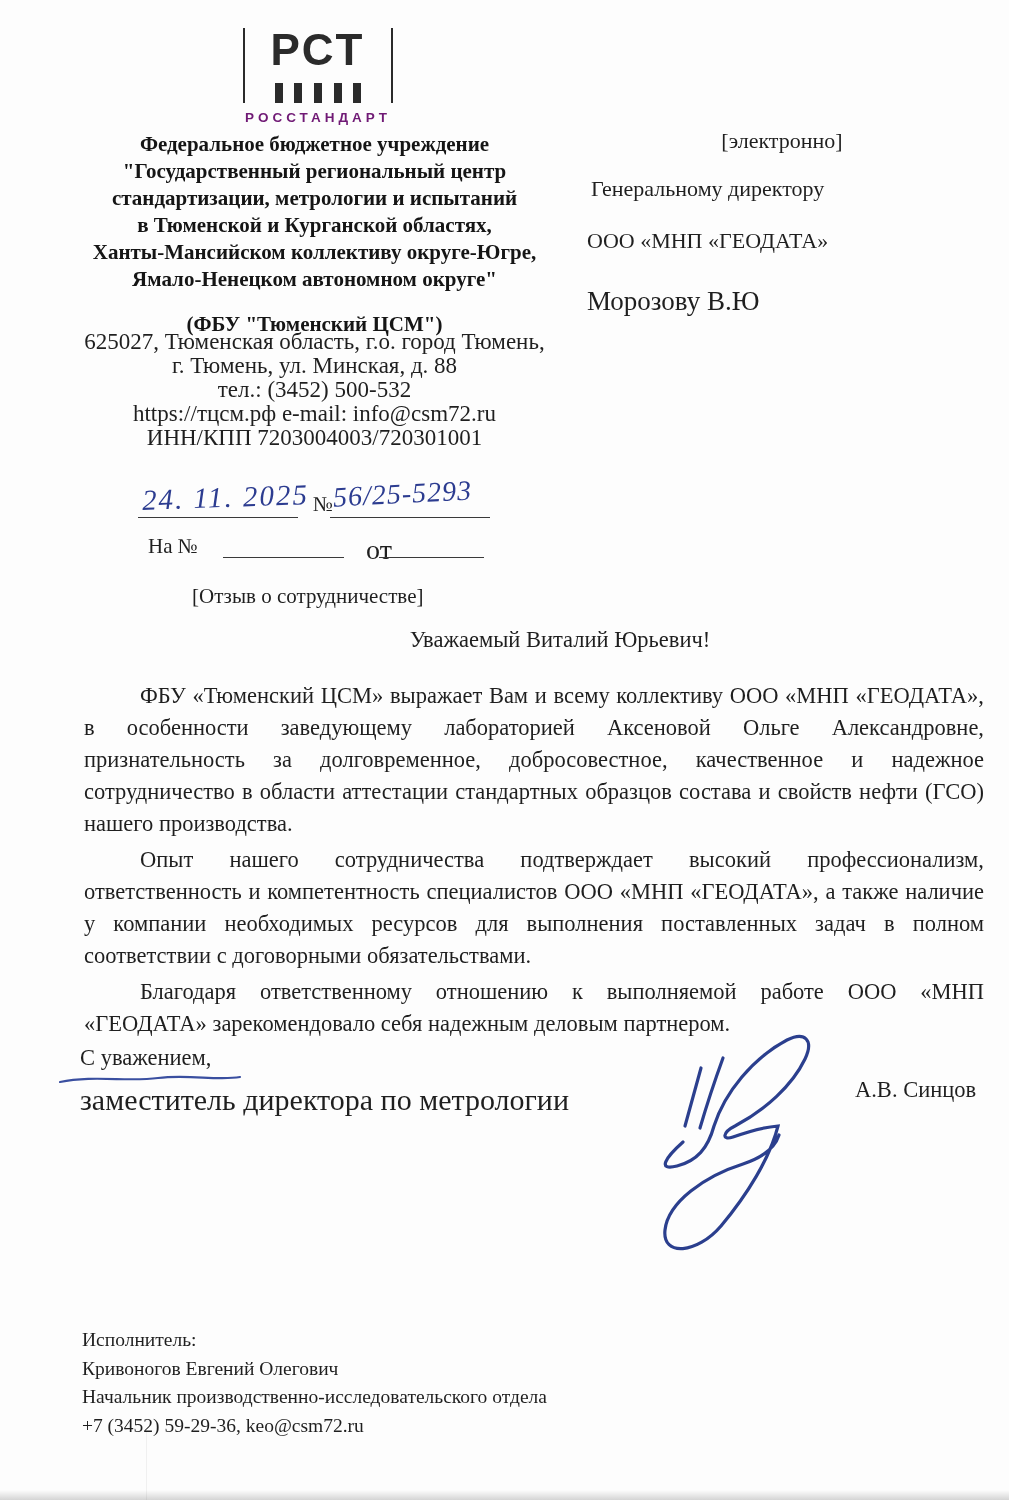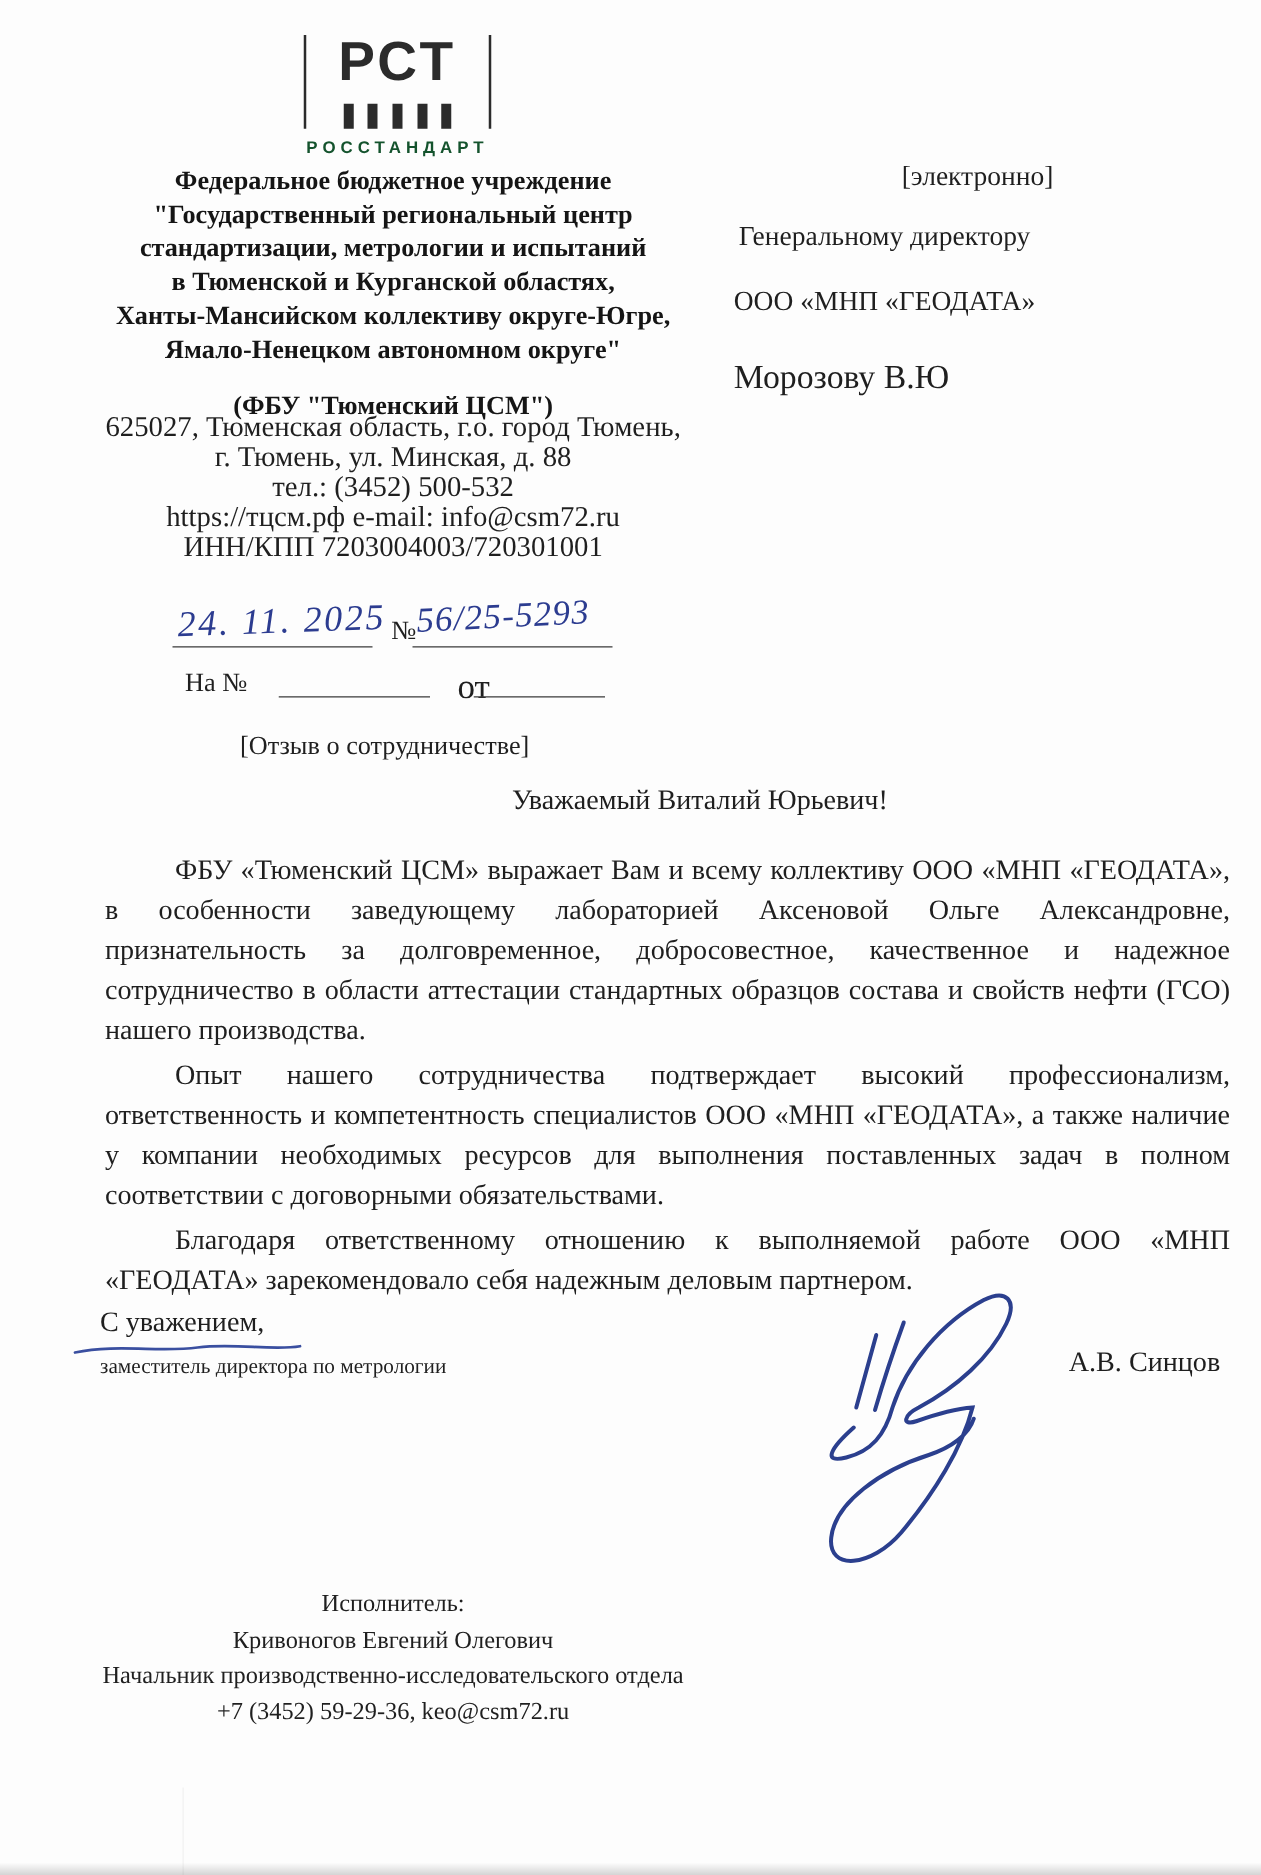--- a/index.html
+++ b/index.html
@@ -16,21 +16,21 @@
   .logo-bar { width:13px; background:#2b2b2b; }
   .logo-mid { display:flex; flex-direction:column; justify-content:space-between; margin:0 26px; }
   .logo-letters {
     font-family:"Liberation Sans", sans-serif; font-weight:bold;
     font-size:44px; line-height:44px; letter-spacing:3px; color:#2b2b2b;
   }
   .logo-ticks { display:flex; justify-content:space-between; padding:0 4px; height:20px; }
   .logo-ticks span { width:8px; height:20px; background:#2b2b2b; }
   .logo-caption {
     margin-top:7px; font-family:"Liberation Sans", sans-serif; font-weight:bold;
-    font-size:13.5px; letter-spacing:4px; color:#14532d;
+    font-size:13.5px; letter-spacing:4px; color:#701a75;
   }
 
   
   .org-block { position:absolute; left:62px; top:131px; width:505px; text-align:center; }
   .org-line { font-weight:bold; font-size:21px; line-height:27px; color:#151515; }
   .org-short { font-weight:bold; font-size:21px; margin-top:19px; color:#151515; }
   .addr-block { position:absolute; left:62px; top:330px; width:505px; text-align:center; }
   .addr-line { font-size:23px; line-height:24px; }
 
   
@@ -65,26 +65,26 @@
   
   .body-text { position:absolute; left:80px; top:676px; width:908px; }
   .body-text p {
     margin:4px; font-size:22.5px; line-height:32px;
     text-align:justify; text-align-last:left; text-indent:56px;
   }
 
   
   .closing { position:absolute; left:80px; top:1045px; font-size:22.5px; }
   .closing-squiggle { position:absolute; left:58px; top:1072px; }
-  .sig-position { position:absolute; left:80px; top:1083px; font-size:17px;text-align:center; }
+  .sig-position { position:absolute; left:80px; top:1083px; font-size:30px;text-align:center; }
   .sig-svg { position:absolute; left:635px; top:1030px; }
   .sig-name { position:absolute; left:855px; top:1077px; font-size:22.5px; }
 
   
-  .executor { position:absolute; left:82px; top:1270px;text-align:center; }
+  .executor { position:absolute; left:82px; top:1326px; }
   .executor div { font-size:19.5px; line-height:28.5px; }
 
   
   .scan-shadow-bottom {
     position:absolute; left:0; bottom:0; width:100%; height:10px;
     background:linear-gradient(to bottom, rgba(0,0,0,0), rgba(0,0,0,0.16));
   }
   .scan-edge-left {
     position:absolute; left:146px; top:1430px; width:1px; height:70px;
     background:rgba(0,0,0,0.05);

